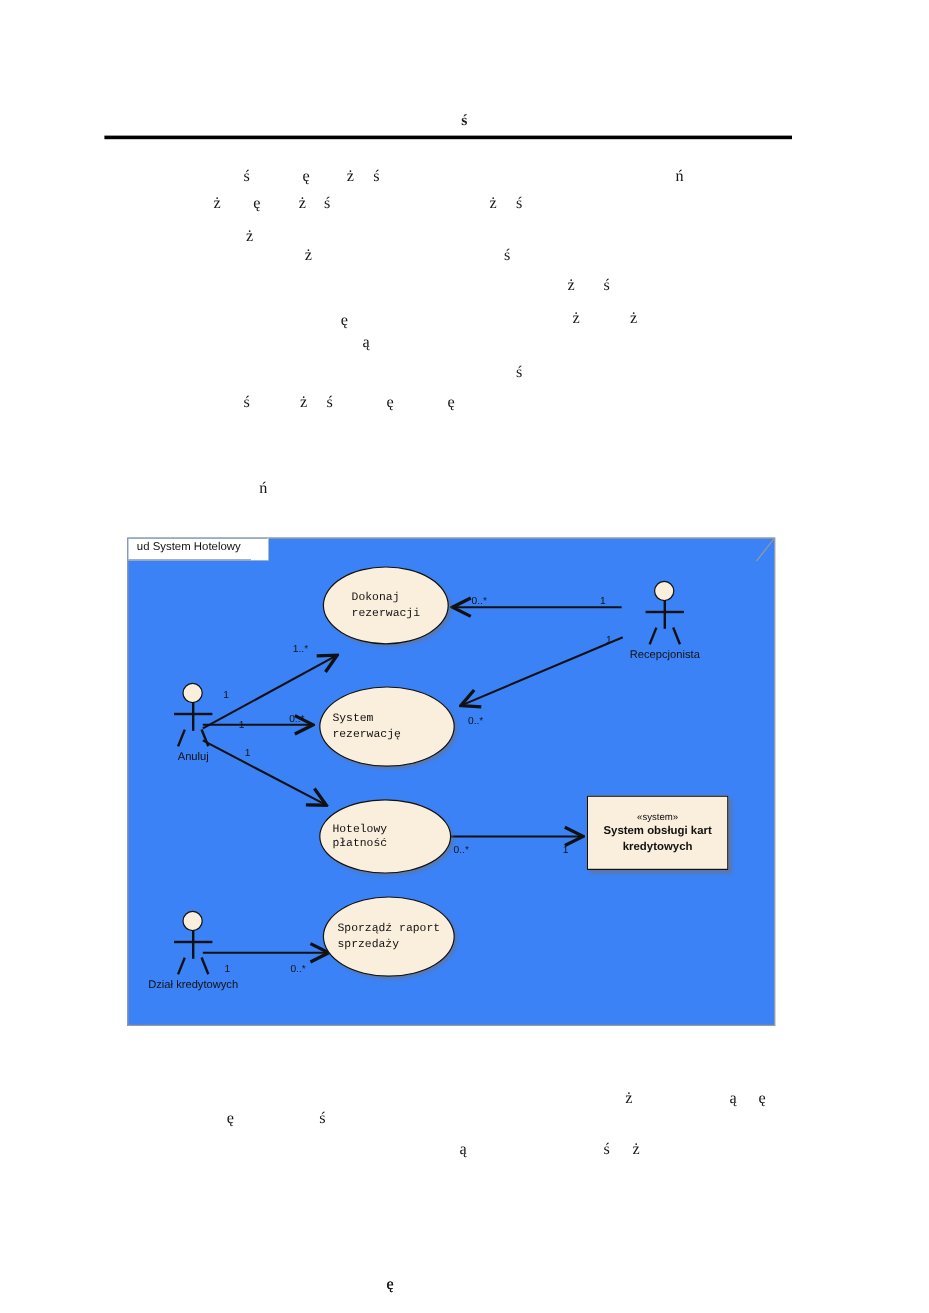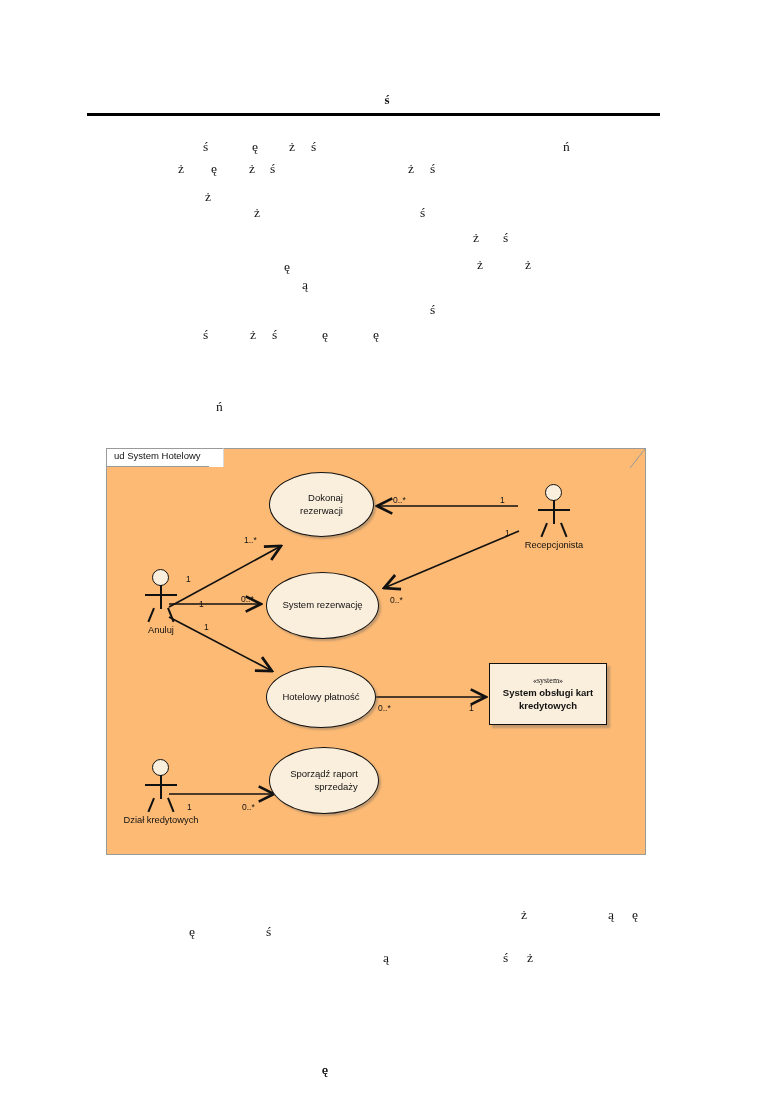--- a/index.html
+++ b/index.html
@@ -21,21 +21,21 @@
 
   
   .glyph{
     position:absolute;font-family:"Liberation Serif",serif;
     font-size:13.5px;color:#151515;white-space:pre;line-height:1;
   }
 
   
   .uml-frame{
     position:absolute;left:106px;top:448px;width:540px;height:407px;
-    border:1px solid #9a9a9a;background:#fdba74;box-sizing:border-box;
+    border:1px solid #9a9a9a;background:#3b82f6;box-sizing:border-box;
   }
   .uml-tab{
     position:absolute;left:0;top:0;height:18px;
     border-right:1px solid #9a9a9a;border-bottom:1px solid #9a9a9a;
     background:#fff;box-sizing:border-box;
     padding:1px 22px 0 7px;
     font-family:"Liberation Sans",sans-serif;font-size:9.5px;color:#111;
     white-space:nowrap;
   }
   .uml-tab::after{
@@ -47,22 +47,22 @@
   }
   .uml-tab-slash{
     position:absolute;right:0;top:0;width:15px;height:19px;pointer-events:none;
   }
 
   
   .ucase{
     position:absolute;border:1.6px solid #111;border-radius:50%;
     background:#faeedc;
     box-shadow:2px 2px 2px rgba(120,110,100,.45);
-    display:flex;align-items:center;justify-content:center;text-align:right;
-    font-family:Liberation Sans, sans-serif;font-size:9.5px;color:#111;
+    display:flex;align-items:center;justify-content:center;text-align:left;
+    font-family:Liberation Mono, monospace;font-size:9.5px;color:#111;
     line-height:1.28;box-sizing:border-box;padding:0 10px;
   }
 
   
   .actor{position:absolute;width:60px;}
   .actor .head{
     position:absolute;left:21px;top:0;width:17px;height:17px;border-radius:50%;
     border:1.6px solid #111;background:#faeedc;box-sizing:border-box;
   }
   .actor .body{position:absolute;left:29px;top:16px;width:1.8px;height:24px;background:#111;}
@@ -81,21 +81,21 @@
   }
 
   
   .sysbox{
     position:absolute;border:1.6px solid #111;background:#faeedc;
     box-shadow:3px 3px 2px rgba(120,110,100,.45);
     display:flex;flex-direction:column;align-items:center;justify-content:center;
     text-align:center;box-sizing:border-box;padding:4px 6px;
   }
   .sysbox .stereo{
-    font-family:Liberation Serif, serif;font-size:8px;color:#111;margin-bottom:2px;
+    font-family:Liberation Sans, sans-serif;font-size:8px;color:#111;margin-bottom:2px;
   }
   .sysbox .sysnm{
     font-family:"Liberation Sans",sans-serif;font-size:9.5px;font-weight:bold;color:#111;
     line-height:1.3;
   }
 
   
   .mult{
     position:absolute;font-family:"Liberation Sans",sans-serif;font-size:8.5px;color:#111;
     white-space:nowrap;

